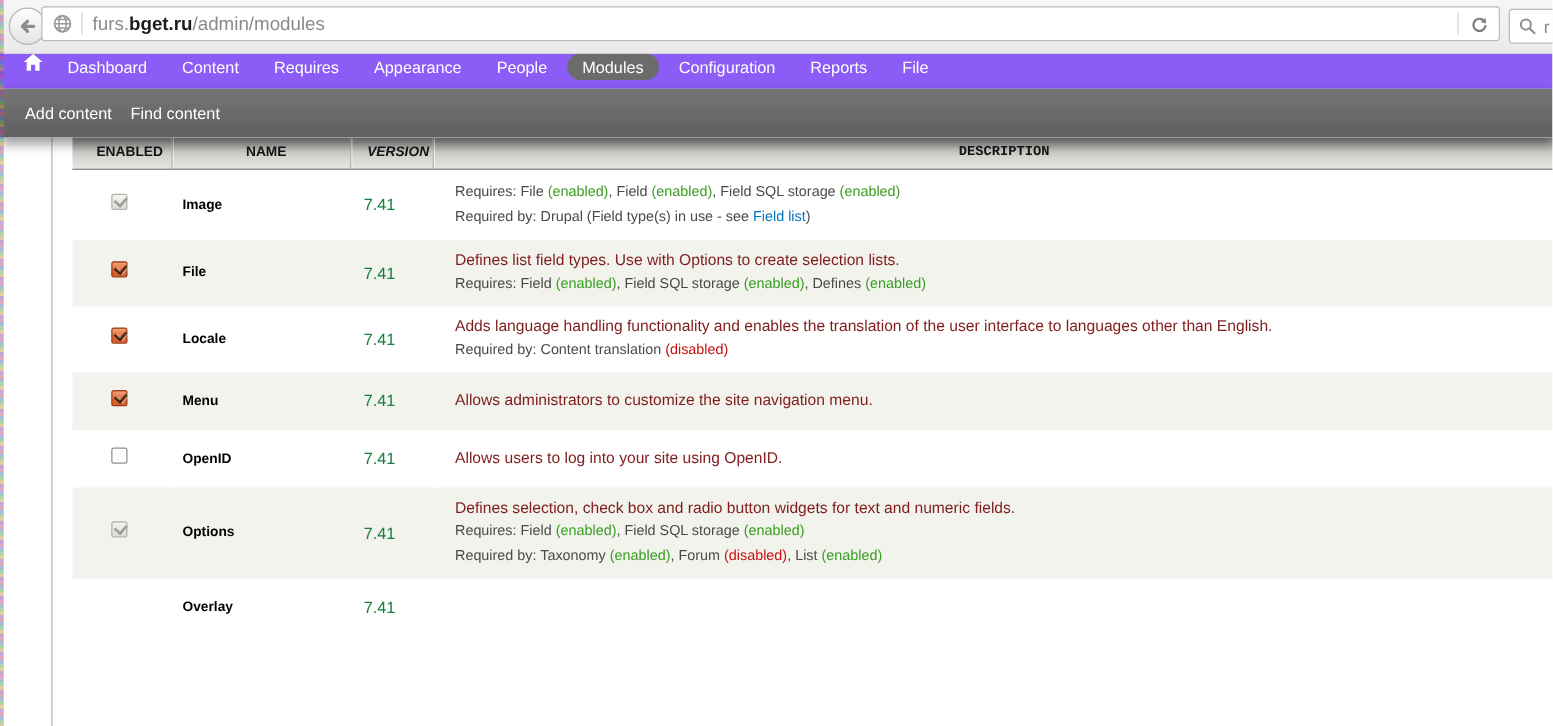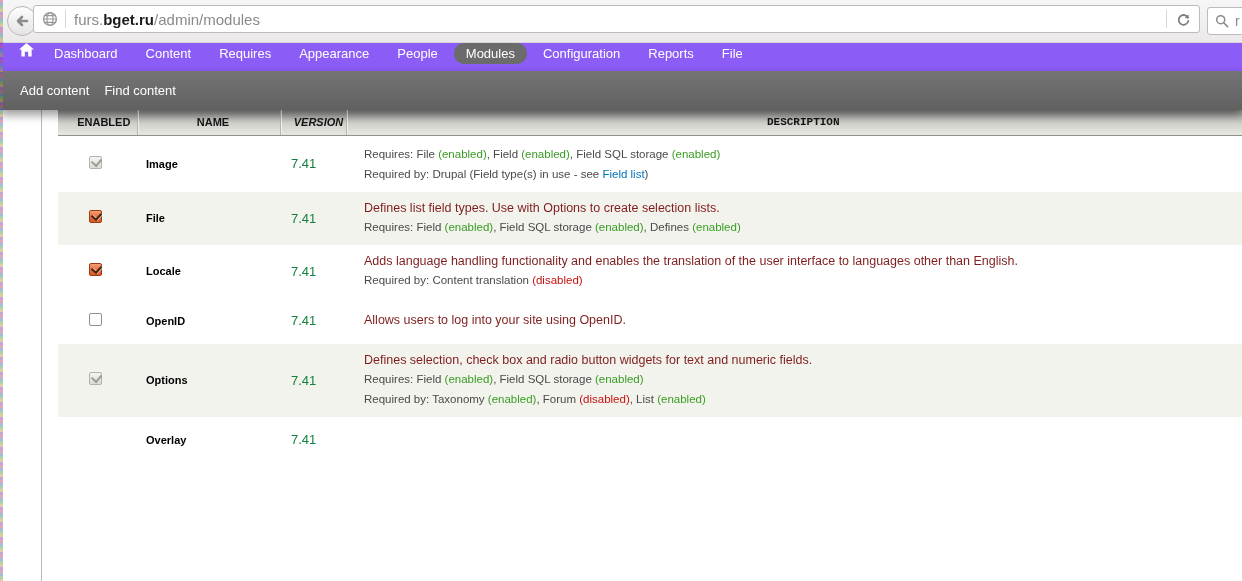--- a/index.html
+++ b/index.html
@@ -211,20 +211,30 @@
           <td class="cb"><span class="checkbox checked"></span></td>
           <td class="name">Locale</td>
           <td class="ver">7.41</td>
           <td class="desc">
             <div class="desc-inner">
               <div class="line-main"><span>Adds language handling functionality and enables the translation of the user interface to languages other than English.</span></div>
               <div class="line-small"><span>Required by: Content translation </span><span class="seg-disabled">(disabled)</span></div>
             </div>
           </td>
         </tr>
+        <tr class="even">
+          <td class="cb"><span class="checkbox checked"></span></td>
+          <td class="name">Menu</td>
+          <td class="ver">7.41</td>
+          <td class="desc">
+            <div class="desc-inner">
+              <div class="line-main"><span>Allows administrators to customize the site navigation menu.</span></div>
+            </div>
+          </td>
+        </tr>
         <tr class="odd">
           <td class="cb"><span class="checkbox unchecked"></span></td>
           <td class="name">OpenID</td>
           <td class="ver">7.41</td>
           <td class="desc">
             <div class="desc-inner">
               <div class="line-main"><span>Allows users to log into your site using OpenID.</span></div>
             </div>
           </td>
         </tr>

